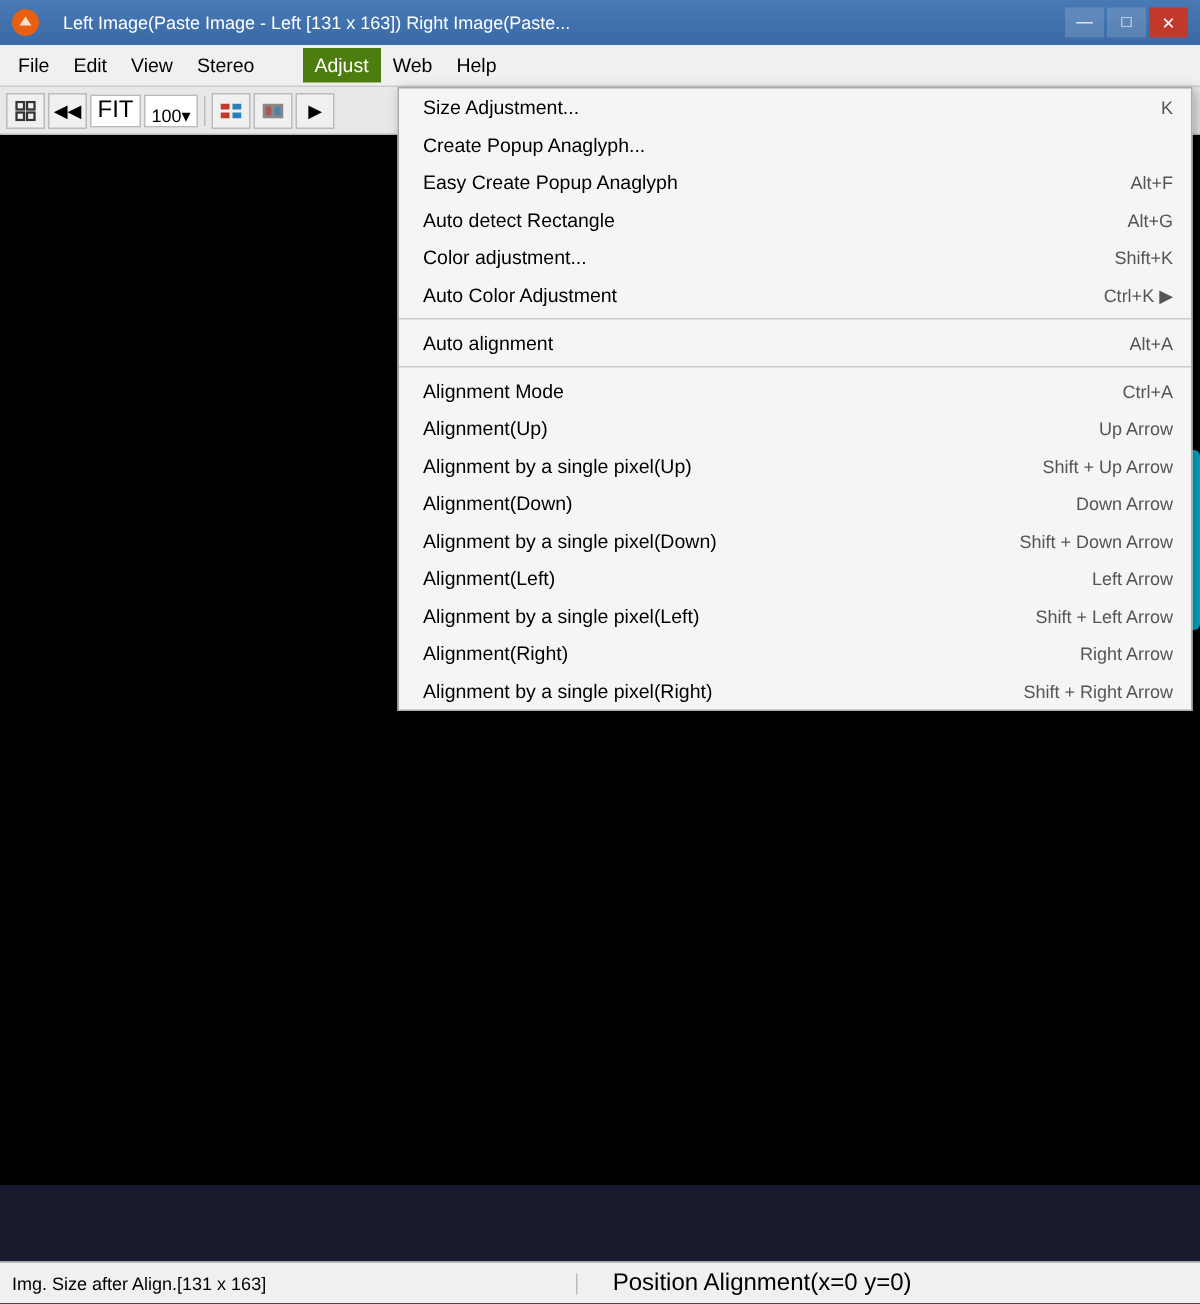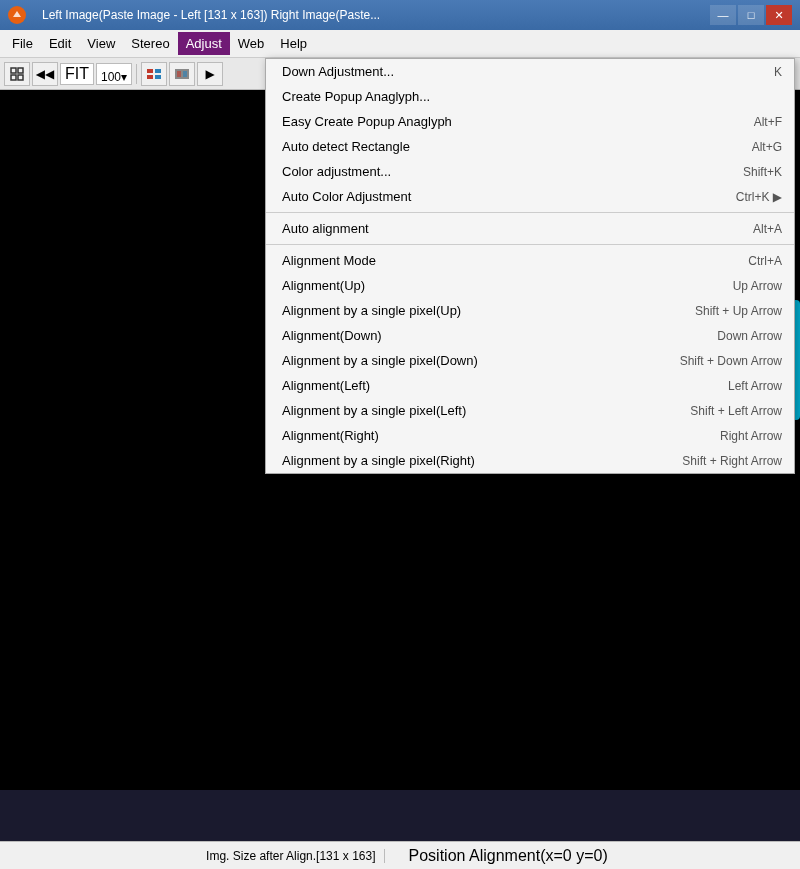--- a/index.html
+++ b/index.html
@@ -77,22 +77,23 @@
       padding: 4px 8px;
       cursor: pointer;
       color: #000;
       font-size: 13px;
     }
     .menu-item:hover, .menu-item.active {
       background: #3a6aa5;
       color: white;
     }
     .menu-item.active {
-      background: #701a75;
-      color: white;
+      background: #4d7c0f;
+      color: white;
+      margin-left: 24px;
     }
 
     
     .dropdown-menu {
       position: absolute;
       top: 28px;
       left: 265px;
       width: 530px;
       background: #f5f5f5;
       border: 1px solid #aaa;
@@ -182,21 +183,20 @@
       background: #f0f0f0;
       border-top: 1px solid #bbb;
       display: flex;
       align-items: center;
     }
     .status-left {
       flex: 1;
       padding: 0 8px;
       font-size: 12px;
       border-right: 1px solid #bbb;
-      text-align: right;
     }
     .status-right {
       flex: 1;
       padding: 0 24px;
       font-size: 16px;
     }
 
     
     .logo-svg {
       position: absolute;
@@ -228,21 +228,21 @@
   <span class="menu-item">File</span>
   <span class="menu-item">Edit</span>
   <span class="menu-item">View</span>
   <span class="menu-item">Stereo</span>
   <span class="menu-item active">Adjust</span>
   <span class="menu-item">Web</span>
   <span class="menu-item">Help</span>
 
   <div class="dropdown-menu">
     <div class="dropdown-item">
-      <span>Down Adjustment...</span>
+      <span>Size Adjustment...</span>
       <span class="shortcut">K</span>
     </div>
     <div class="dropdown-item">
       <span>Create Popup Anaglyph...</span>
       <span class="shortcut"></span>
     </div>
     <div class="dropdown-item">
       <span>Easy Create Popup Anaglyph</span>
       <span class="shortcut">Alt+F</span>
     </div>

